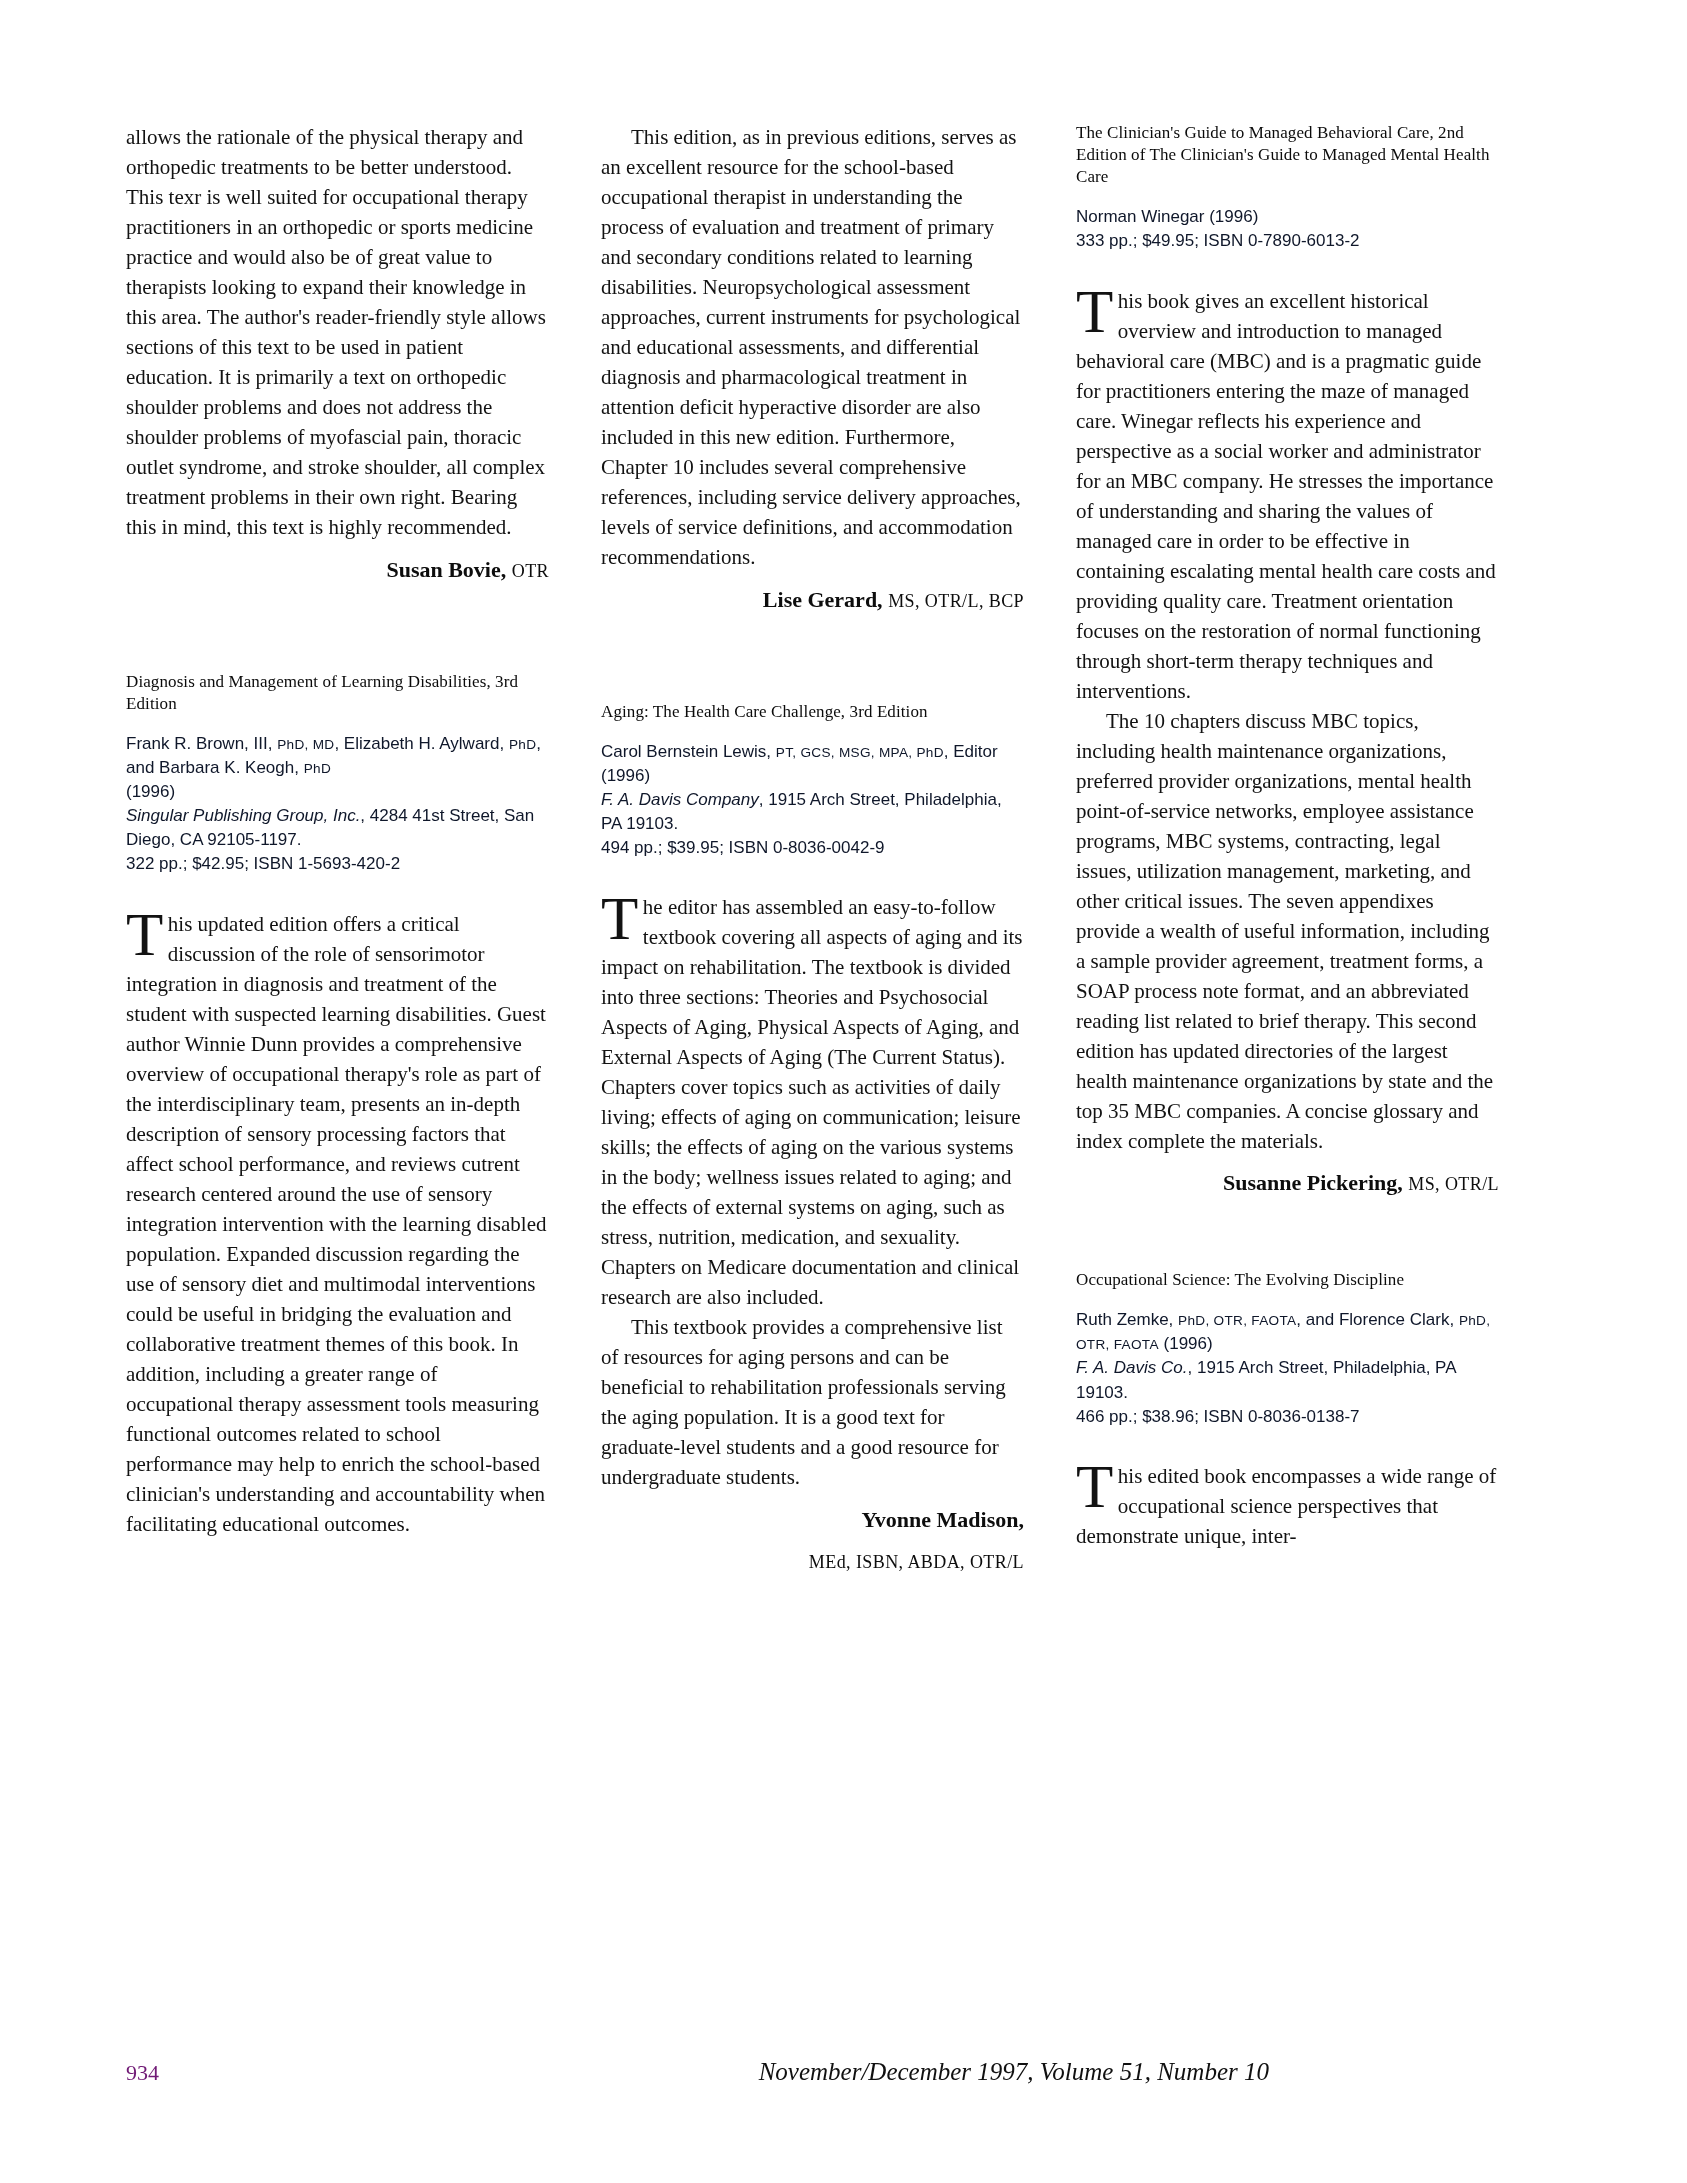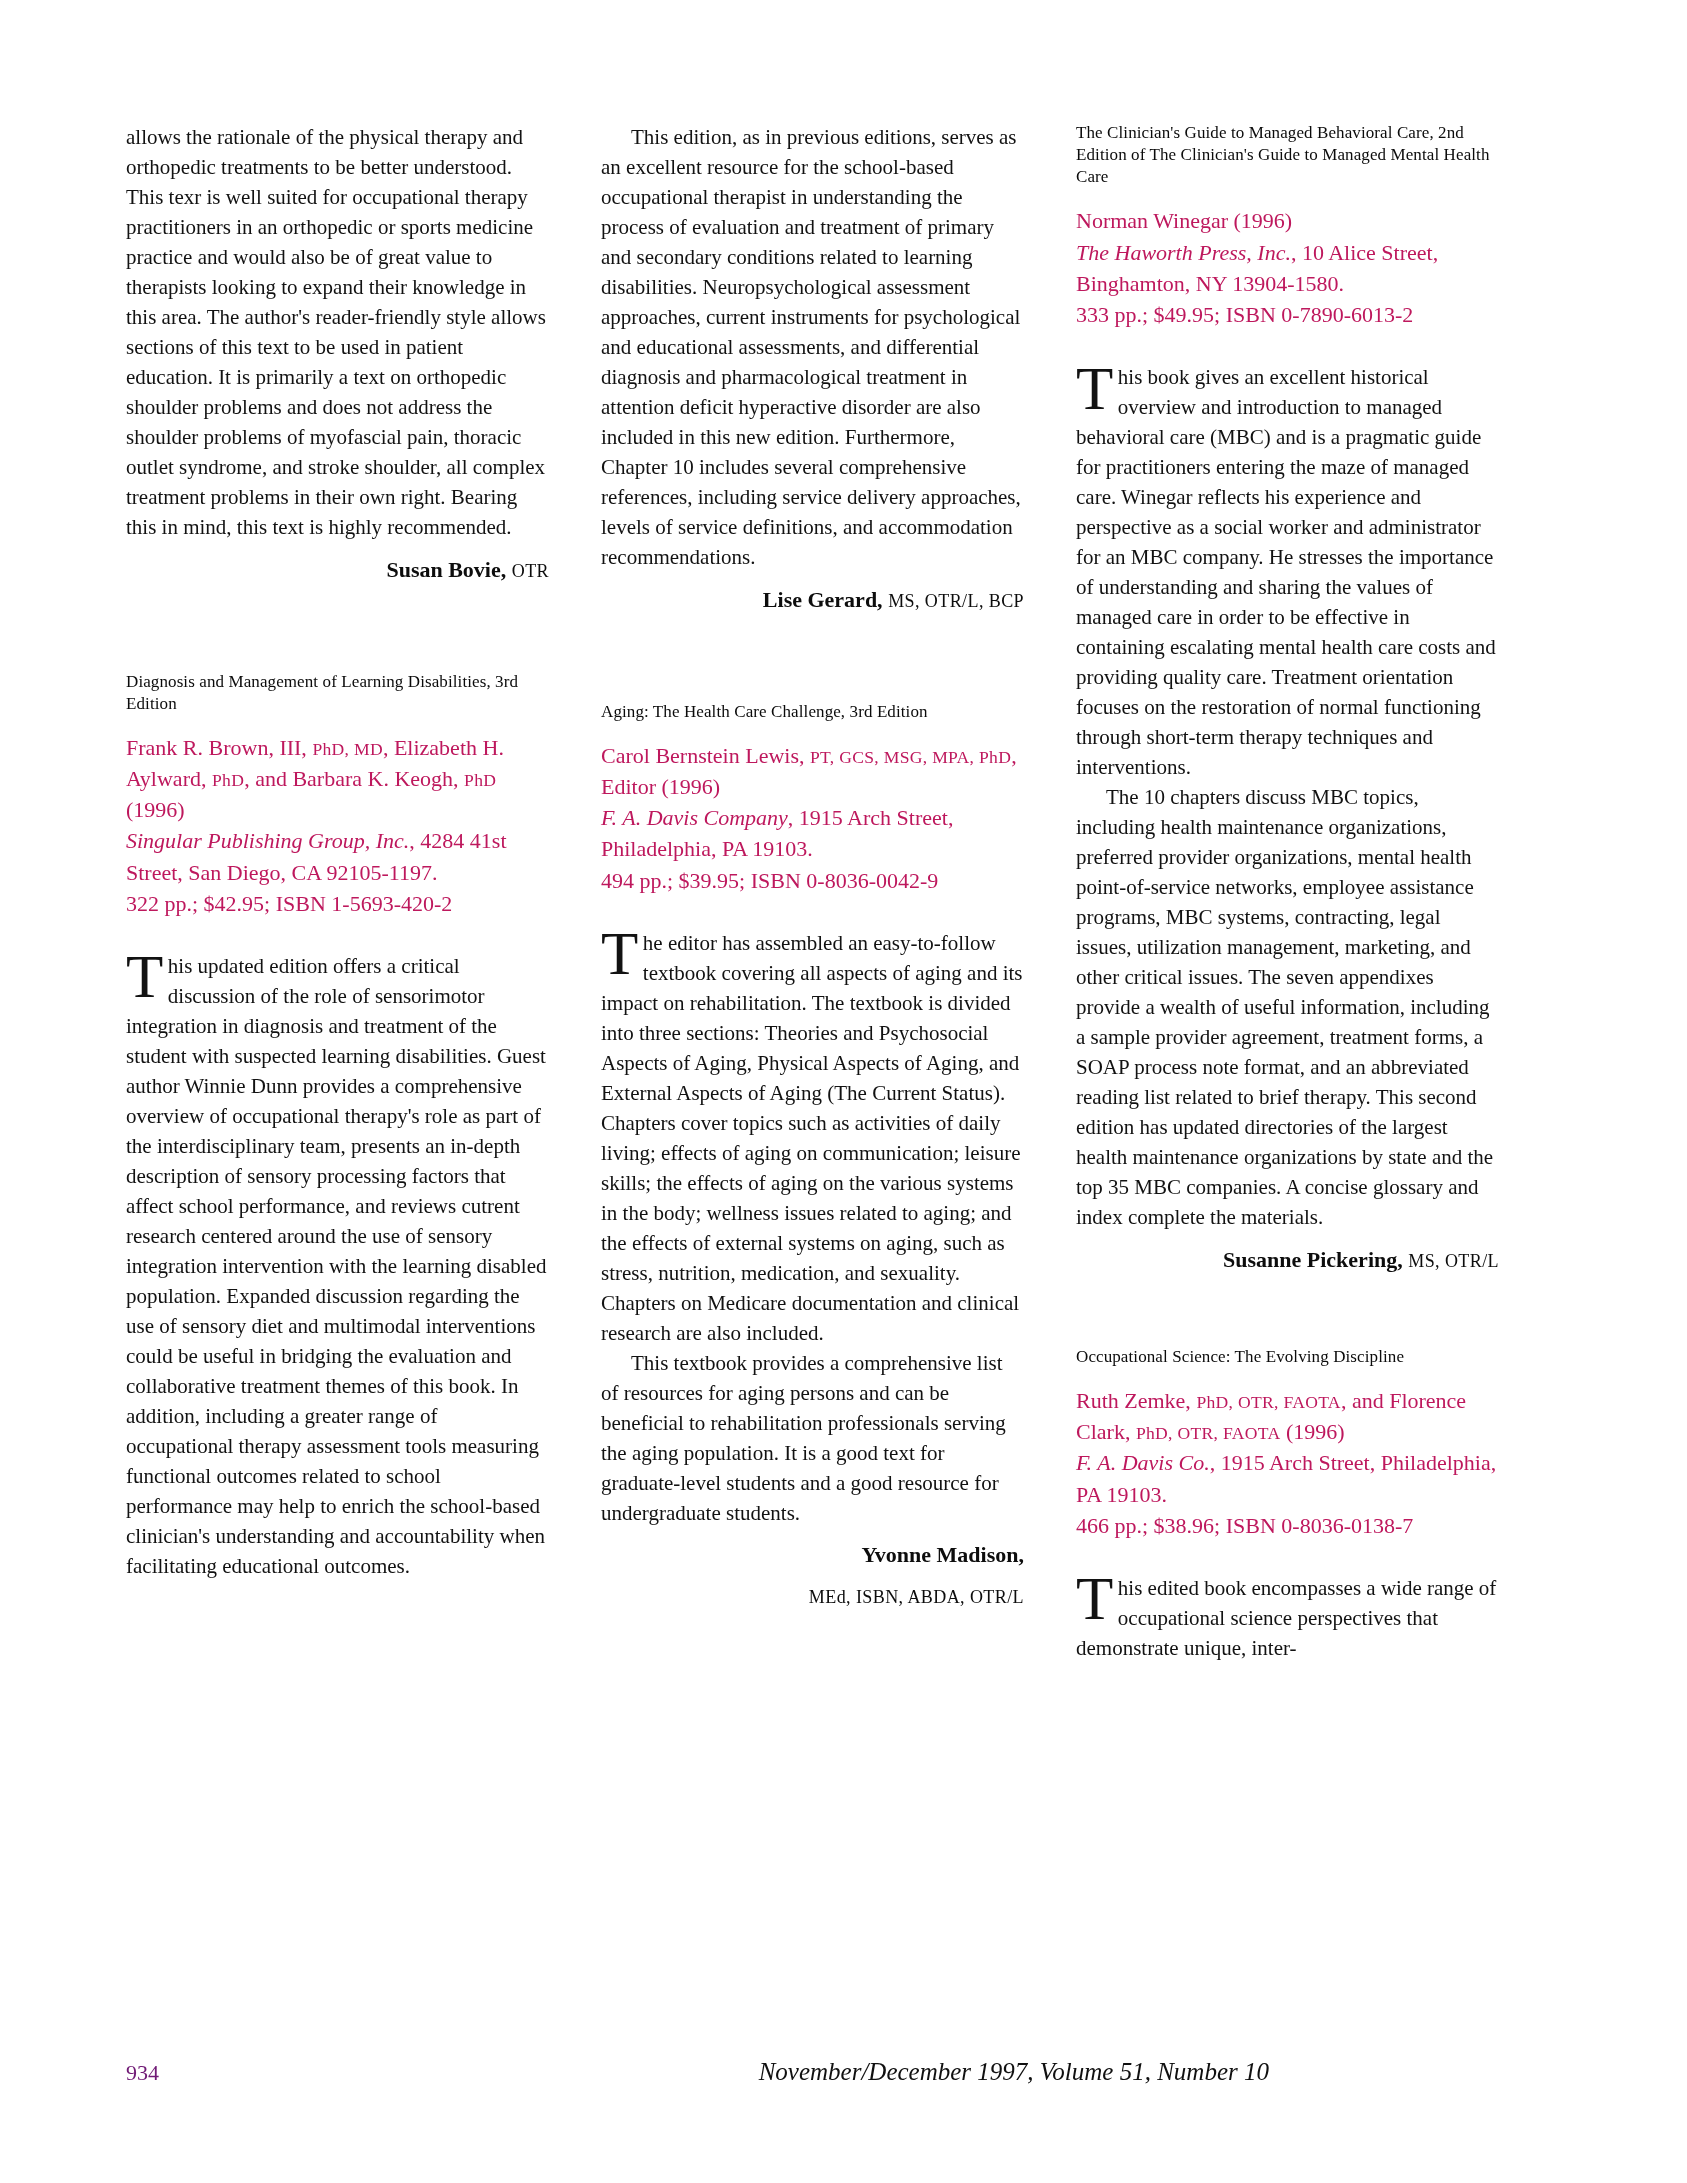--- a/index.html
+++ b/index.html
@@ -43,25 +43,25 @@
     font-family: "Liberation Serif", "DejaVu Serif", serif;
     font-size: 17px;
     line-height: 1.30;
     font-weight: 400;
     letter-spacing: 0.1px;
     margin: 0 0 17px 0;
     color: #0b0b0b;
   }
 
   .biblio {
-    font-family: Liberation Serif, serif;
-    font-size: 22px;
+    font-family: Liberation Sans, sans-serif;
+    font-size: 17px;
     line-height: 1.42;
     margin: 0 0 12px 0;
-    color: #be185d;
+    color: #0f172a;
   }
   .biblio .line { display: block; }
   .creds {
     font-size: 0.80em;
     letter-spacing: 0.3px;
   }
   .pub { font-style: italic; }
 
   
   .body-par {
@@ -196,21 +196,20 @@
       </div>
 
     </div>
 
     <div class="col">
 
       <div class="review">
         <h2 class="review-title">The Clinician's Guide to Managed Behavioral Care, 2nd Edition of The Clinician's Guide to Managed Mental Health Care</h2>
         <div class="biblio">
           <span class="line">Norman Winegar (1996)</span>
-          <span class="line"><span class="pub">The Haworth Press, Inc.</span>, 10 Alice Street, Binghamton, NY 13904-1580.</span>
           <span class="line">333 pp.; $49.95; ISBN 0-7890-6013-2</span>
         </div>
         <div class="gap-xs"></div>
         <p class="body-par first dropcap">This book gives an excellent historical overview and introduction to managed behavioral care (MBC) and is a pragmatic guide for practitioners entering the maze of managed care. Winegar reflects his experience and perspective as a social worker and administrator for an MBC company. He stresses the importance of understanding and sharing the values of managed care in order to be effective in containing escalating mental health care costs and providing quality care. Treatment orientation focuses on the restoration of normal functioning through short-term therapy techniques and interventions.</p>
         <p class="body-par">The 10 chapters discuss MBC topics, including health maintenance organizations, preferred provider organizations, mental health point-of-service networks, employee assistance programs, MBC systems, contracting, legal issues, utilization management, marketing, and other critical issues. The seven appendixes provide a wealth of useful information, including a sample provider agreement, treatment forms, a SOAP process note format, and an abbreviated reading list related to brief therapy. This second edition has updated directories of the largest health maintenance organizations by state and the top 35 MBC companies. A concise glossary and index complete the materials.</p>
         <p class="byline">
           <span class="who">Susanne Pickering,</span>
           <span class="post">MS, OTR/L</span>
         </p>
       </div>

